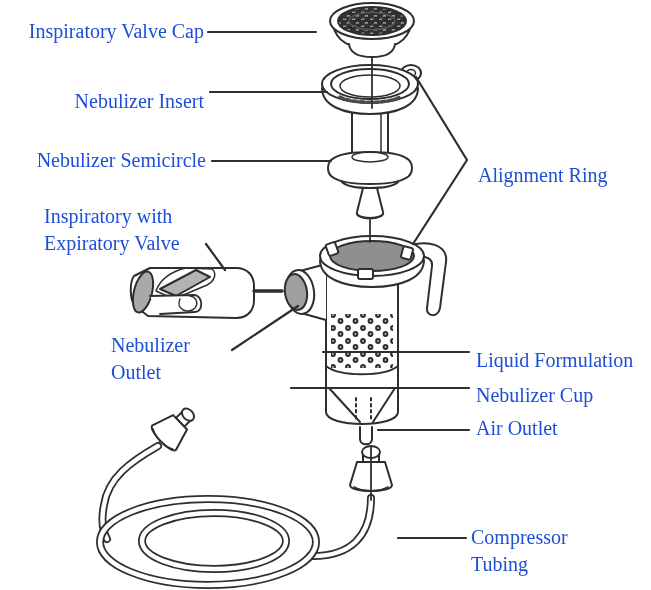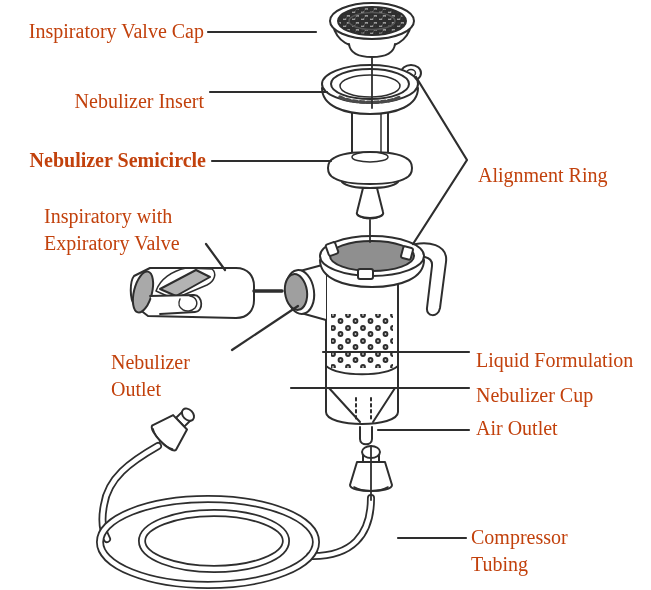--- a/index.html
+++ b/index.html
@@ -10,28 +10,28 @@
     font-family:"Liberation Serif", serif;
     color:#1c1c1c;
     overflow:hidden;
   }
   .canvas svg{position:absolute;left:0;top:0;}
   .label{
     position:absolute;
     font-size:20px;
     line-height:27px;
     white-space:nowrap;
-    color:#c2410c;
+    color:#1d4ed8;
   }
   .label span{display:block;}
   .lbl-cap        {top:18px;  left:0;    width:204px; text-align:right;}
   .lbl-insert     {top:88px;  left:0;    width:204px; text-align:right;}
-  .lbl-semicircle {top:147px; left:0;    width:206px; text-align:right;font-weight:bold;}
+  .lbl-semicircle {top:147px; left:0;    width:206px; text-align:right;}
   .lbl-mouthpiece {top:203px; left:44px;}
-  .lbl-outlet     {top:349px; left:111px;}
+  .lbl-outlet     {top:332px; left:111px;}
   .lbl-alignring  {top:147px; left:478px;margin-top:15px;}
   .lbl-liquid     {top:347px; left:476px;}
   .lbl-cup        {top:382px; left:476px;}
   .lbl-airintake  {top:415px; left:476px;}
   .lbl-tubing     {top:524px; left:471px;}
 </style>
 </head>
 <body>
 
 <div class="canvas">

